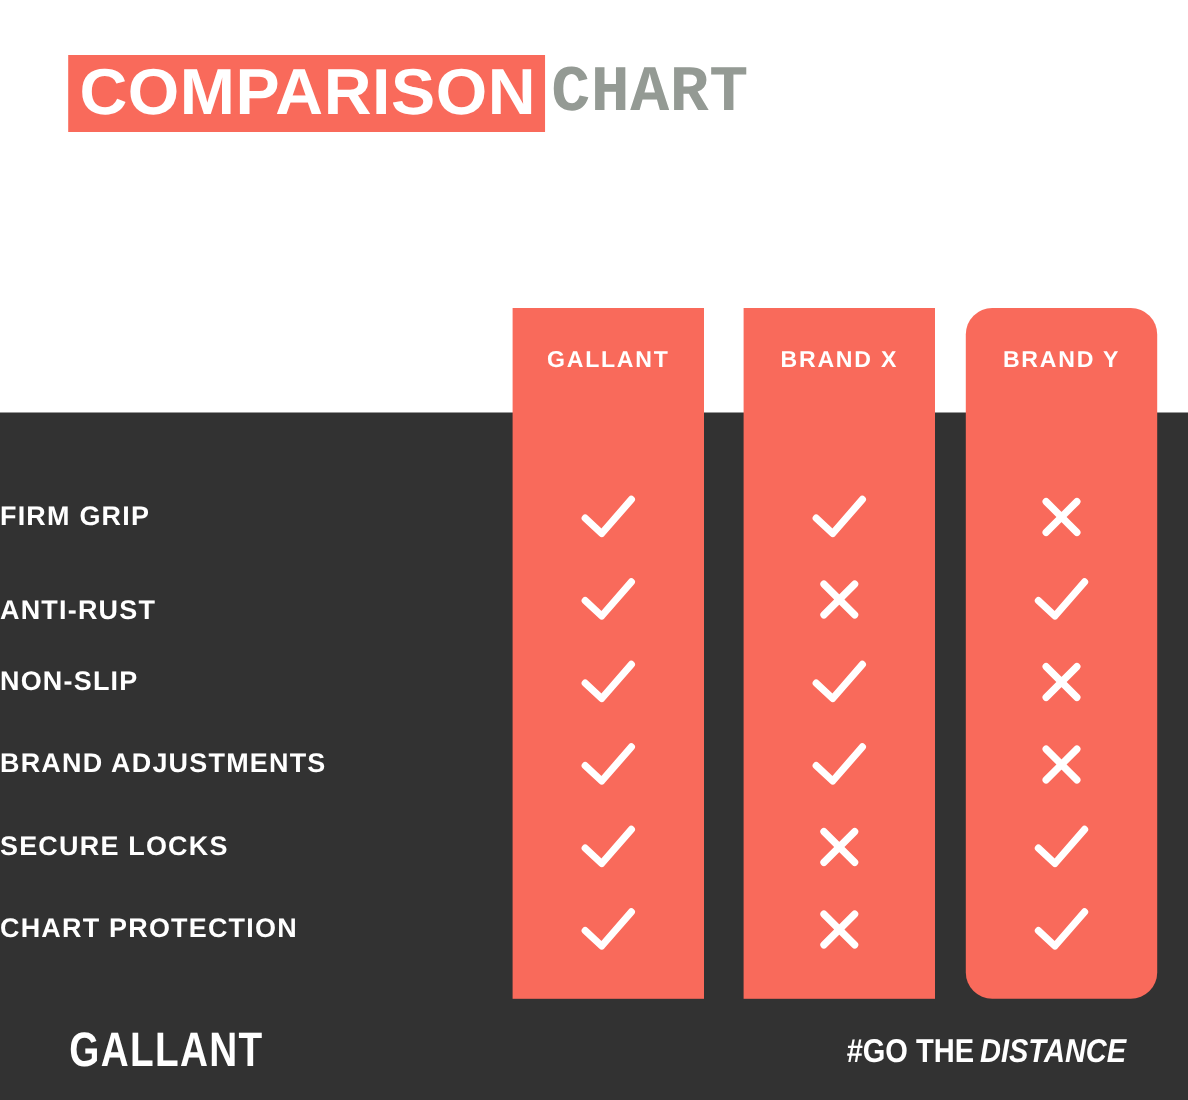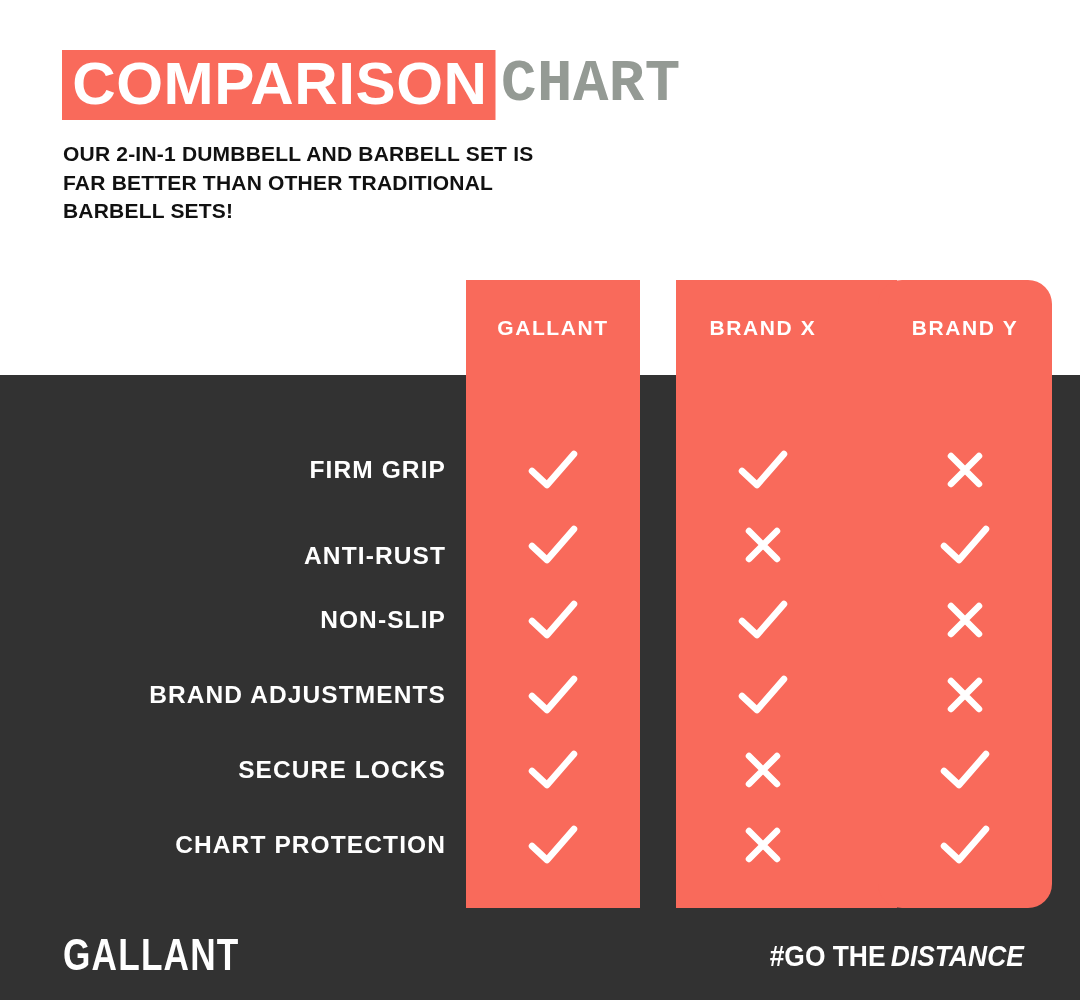--- a/index.html
+++ b/index.html
@@ -80,21 +80,21 @@
 
   
   .col {
     position: absolute;
     top: 236px;
     width: 174px;
     height: 628px;
     background: #f96a5b;
   }
   .col-1 { left: 466px; }
-  .col-2 { left: 676px; padding-left: 47px; }
+  .col-2 { left: 676px; }
   .col-3 { left: 878px; border-radius: 24px; }
 
   .col-head {
     position: absolute;
     top: 0;
     left: 0;
     width: 174px;
     height: 95px;
     display: flex;
     align-items: center;
@@ -112,21 +112,21 @@
     left: 0;
     top: 0;
     width: 446px;
   }
   .row-label {
     position: absolute;
     left: 0;
     width: 446px;
     height: 40px;
     line-height: 40px;
-    text-align: right;
+    text-align: left;
     color: #ffffff;
     font-size: 24.5px;
     font-weight: bold;
     letter-spacing: 1.1px;
     font-family: "Liberation Sans", sans-serif;
   }
 
   
   .mark {
     position: absolute;
@@ -176,25 +176,20 @@
 
 <div class="page">
 
   <div class="dark-panel"></div>
 
   <div class="title-row">
     <span class="title-hl">COMPARISON</span>
     <span class="title-plain">CHART</span>
   </div>
 
-  <div class="subtitle">
-    <div>OUR 2-IN-1 DUMBBELL AND BARBELL SET IS</div>
-    <div>FAR BETTER THAN OTHER TRADITIONAL</div>
-    <div>BARBELL SETS!</div>
-  </div>
 
   <div class="labels">
     <div class="row-label" style="top:406px">FIRM GRIP</div>
     <div class="row-label" style="top:492px">ANTI-RUST</div>
     <div class="row-label" style="top:556px">NON-SLIP</div>
     <div class="row-label" style="top:631px">BRAND ADJUSTMENTS</div>
     <div class="row-label" style="top:706px">SECURE LOCKS</div>
     <div class="row-label" style="top:781px">CHART PROTECTION</div>
   </div>
 

